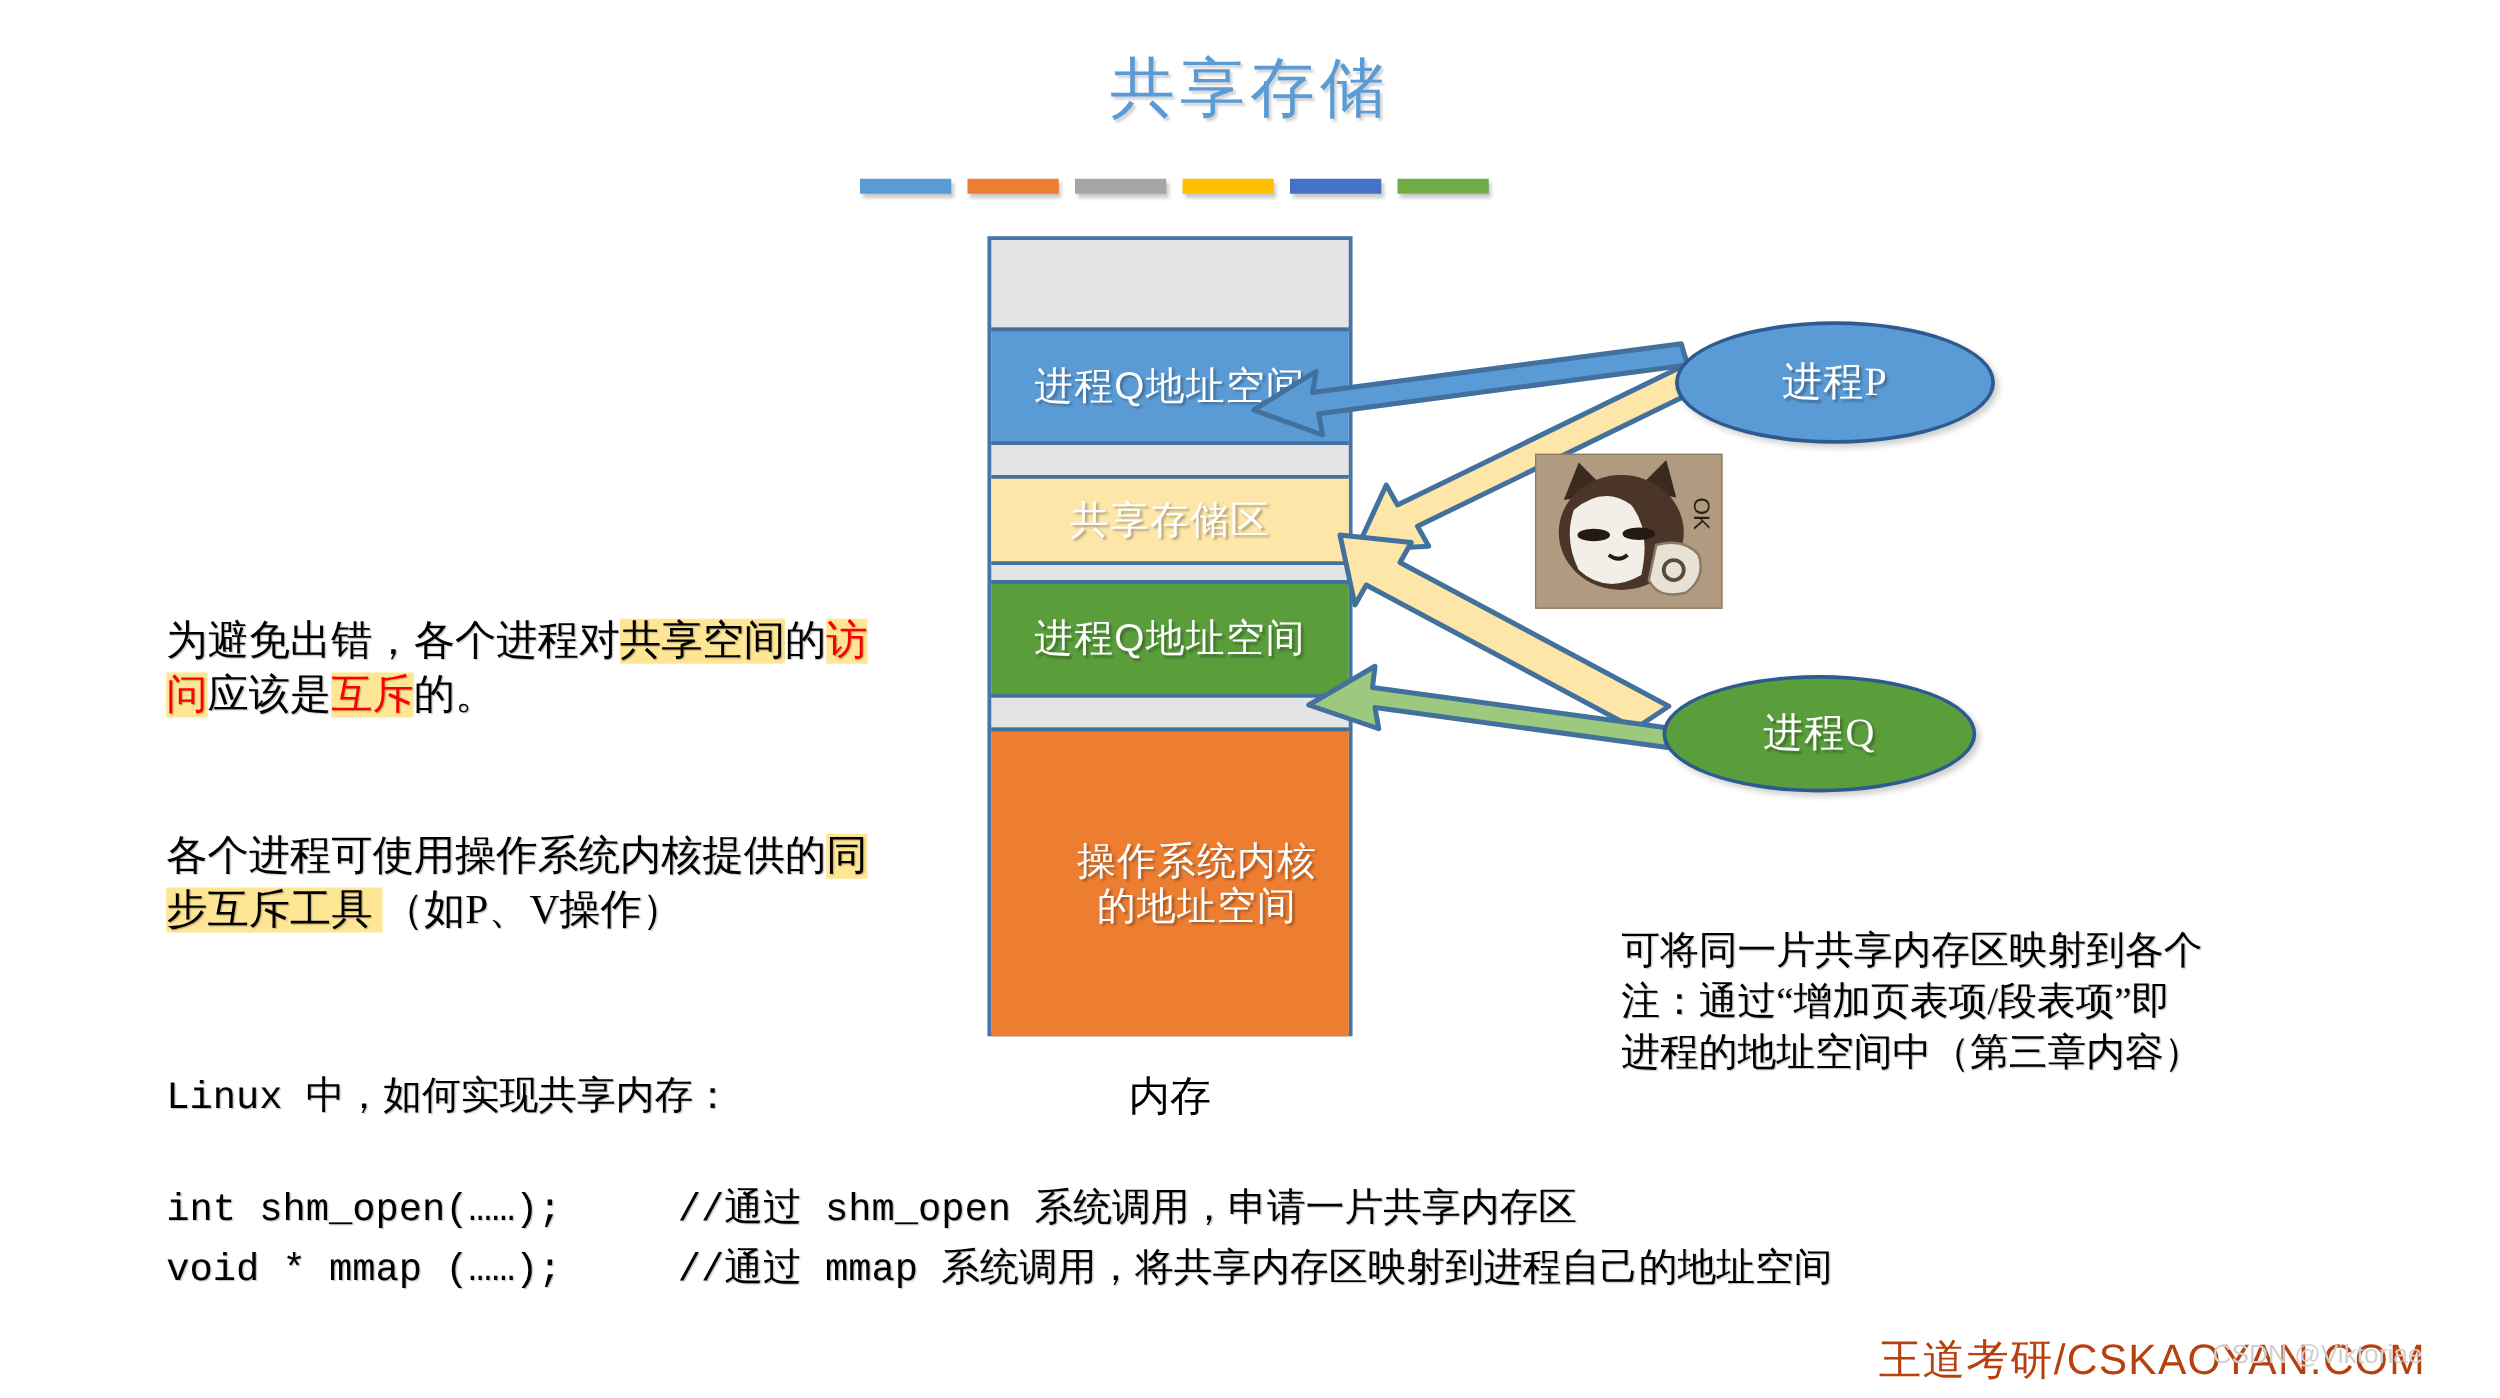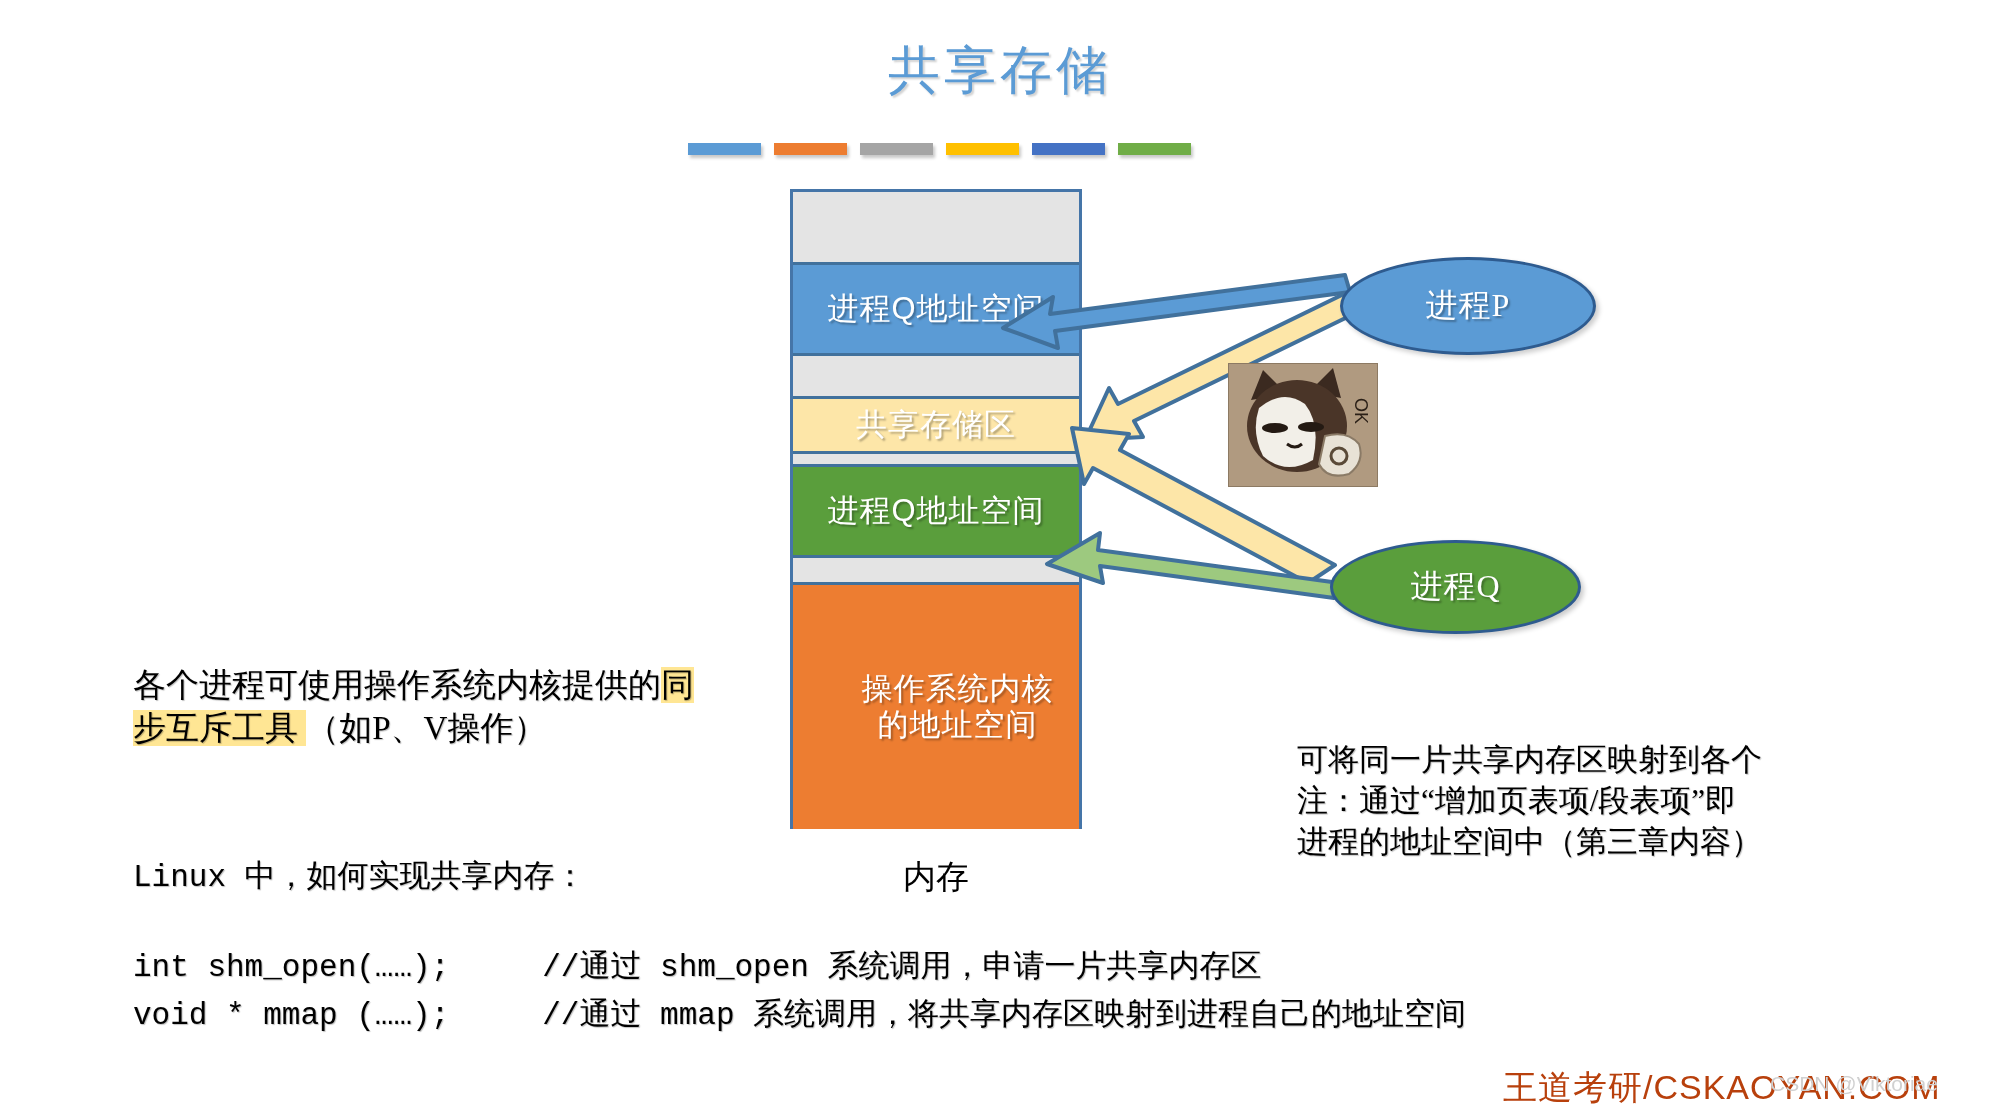--- a/index.html
+++ b/index.html
@@ -39,21 +39,21 @@
   .mem-block{
     position:absolute;left:0;width:100%;
     box-sizing:border-box;
     display:flex;align-items:center;justify-content:center;
     color:#ffffff;font-size:31px;letter-spacing:1px;
     text-shadow:2px 2px 2px rgba(0,0,0,.3);
     font-family:"Liberation Sans","DejaVu Sans",sans-serif;
     line-height:1.15;text-align:center;
   }
   #blk-p   {top:70px;  height:94px; background:#5b9bd5;border-top:3px solid #41719c;border-bottom:3px solid #41719c;}
-  #blk-sh  {top:204px; height:58px; background:#fde6a8;border-top:3px solid #41719c;border-bottom:3px solid #41719c;color:#ffffff;}
+  #blk-sh  {top:188px; height:72px; background:#fde6a8;border-top:3px solid #41719c;border-bottom:3px solid #41719c;color:#ffffff;}
   #blk-q   {top:272px; height:94px; background:#5a9e3c;border-top:3px solid #41719c;border-bottom:3px solid #41719c;}
   #blk-k   {top:390px; height:247px;background:#ed7d31;border-top:3px solid #41719c;padding-left:43px;}
 
   #mem-caption{
     position:absolute;left:790px;top:855px;width:292px;
     text-align:center;font-size:33px;color:#000;
     font-family:"Liberation Serif","DejaVu Serif",serif;
   }
 
   
@@ -189,20 +189,23 @@
       <path d="M30 44 Q54 24 76 40 Q92 60 84 96 Q56 112 34 92 Q22 68 30 44 Z" fill="#f2efe8"></path>
       <ellipse cx="46" cy="64" rx="13" ry="5" fill="#241a13"></ellipse>
       <ellipse cx="82" cy="63" rx="13" ry="5" fill="#241a13"></ellipse>
       <path d="M58 80 q8 6 15 0" stroke="#241a13" stroke-width="3" fill="none"></path>
       <path d="M96 72 q22 -6 34 8 q6 18 -10 30 q-22 6 -30 -10 Z" fill="#e8e2d6" stroke="#8a7a66" stroke-width="2"></path>
       <circle cx="110" cy="92" r="8" fill="none" stroke="#5a4a38" stroke-width="3"></circle>
       <text x="126" y="34" font-size="18" font-family="'Liberation Sans',sans-serif" fill="#2a1f16" transform="rotate(90 126 34)">OK</text>
     </svg>
   </div>
 
+  <div class="body-text" id="para1">
+    <span>为避免出错，各个进程对</span><span class="hl">共享空</span><span class="hl">间</span><span>的</span><span class="hl red">访问</span><span>应该是</span><span class="hl red">互斥</span><span>的。</span>
+  </div>
 
   <div class="body-text" id="para2">
     <span>各个进程可使用操作系统内核提</span><span>供的</span><span class="hl">同步互斥工具 </span><span>（如P、V操作）</span>
   </div>
 
   <div id="note">
     <div>可将同一片共享内存区映射到各个</div>
     <div>注：通过“增加页表项/段表项”即</div>
     <div>进程的地址空间中（第三章内容）</div>
   </div>

